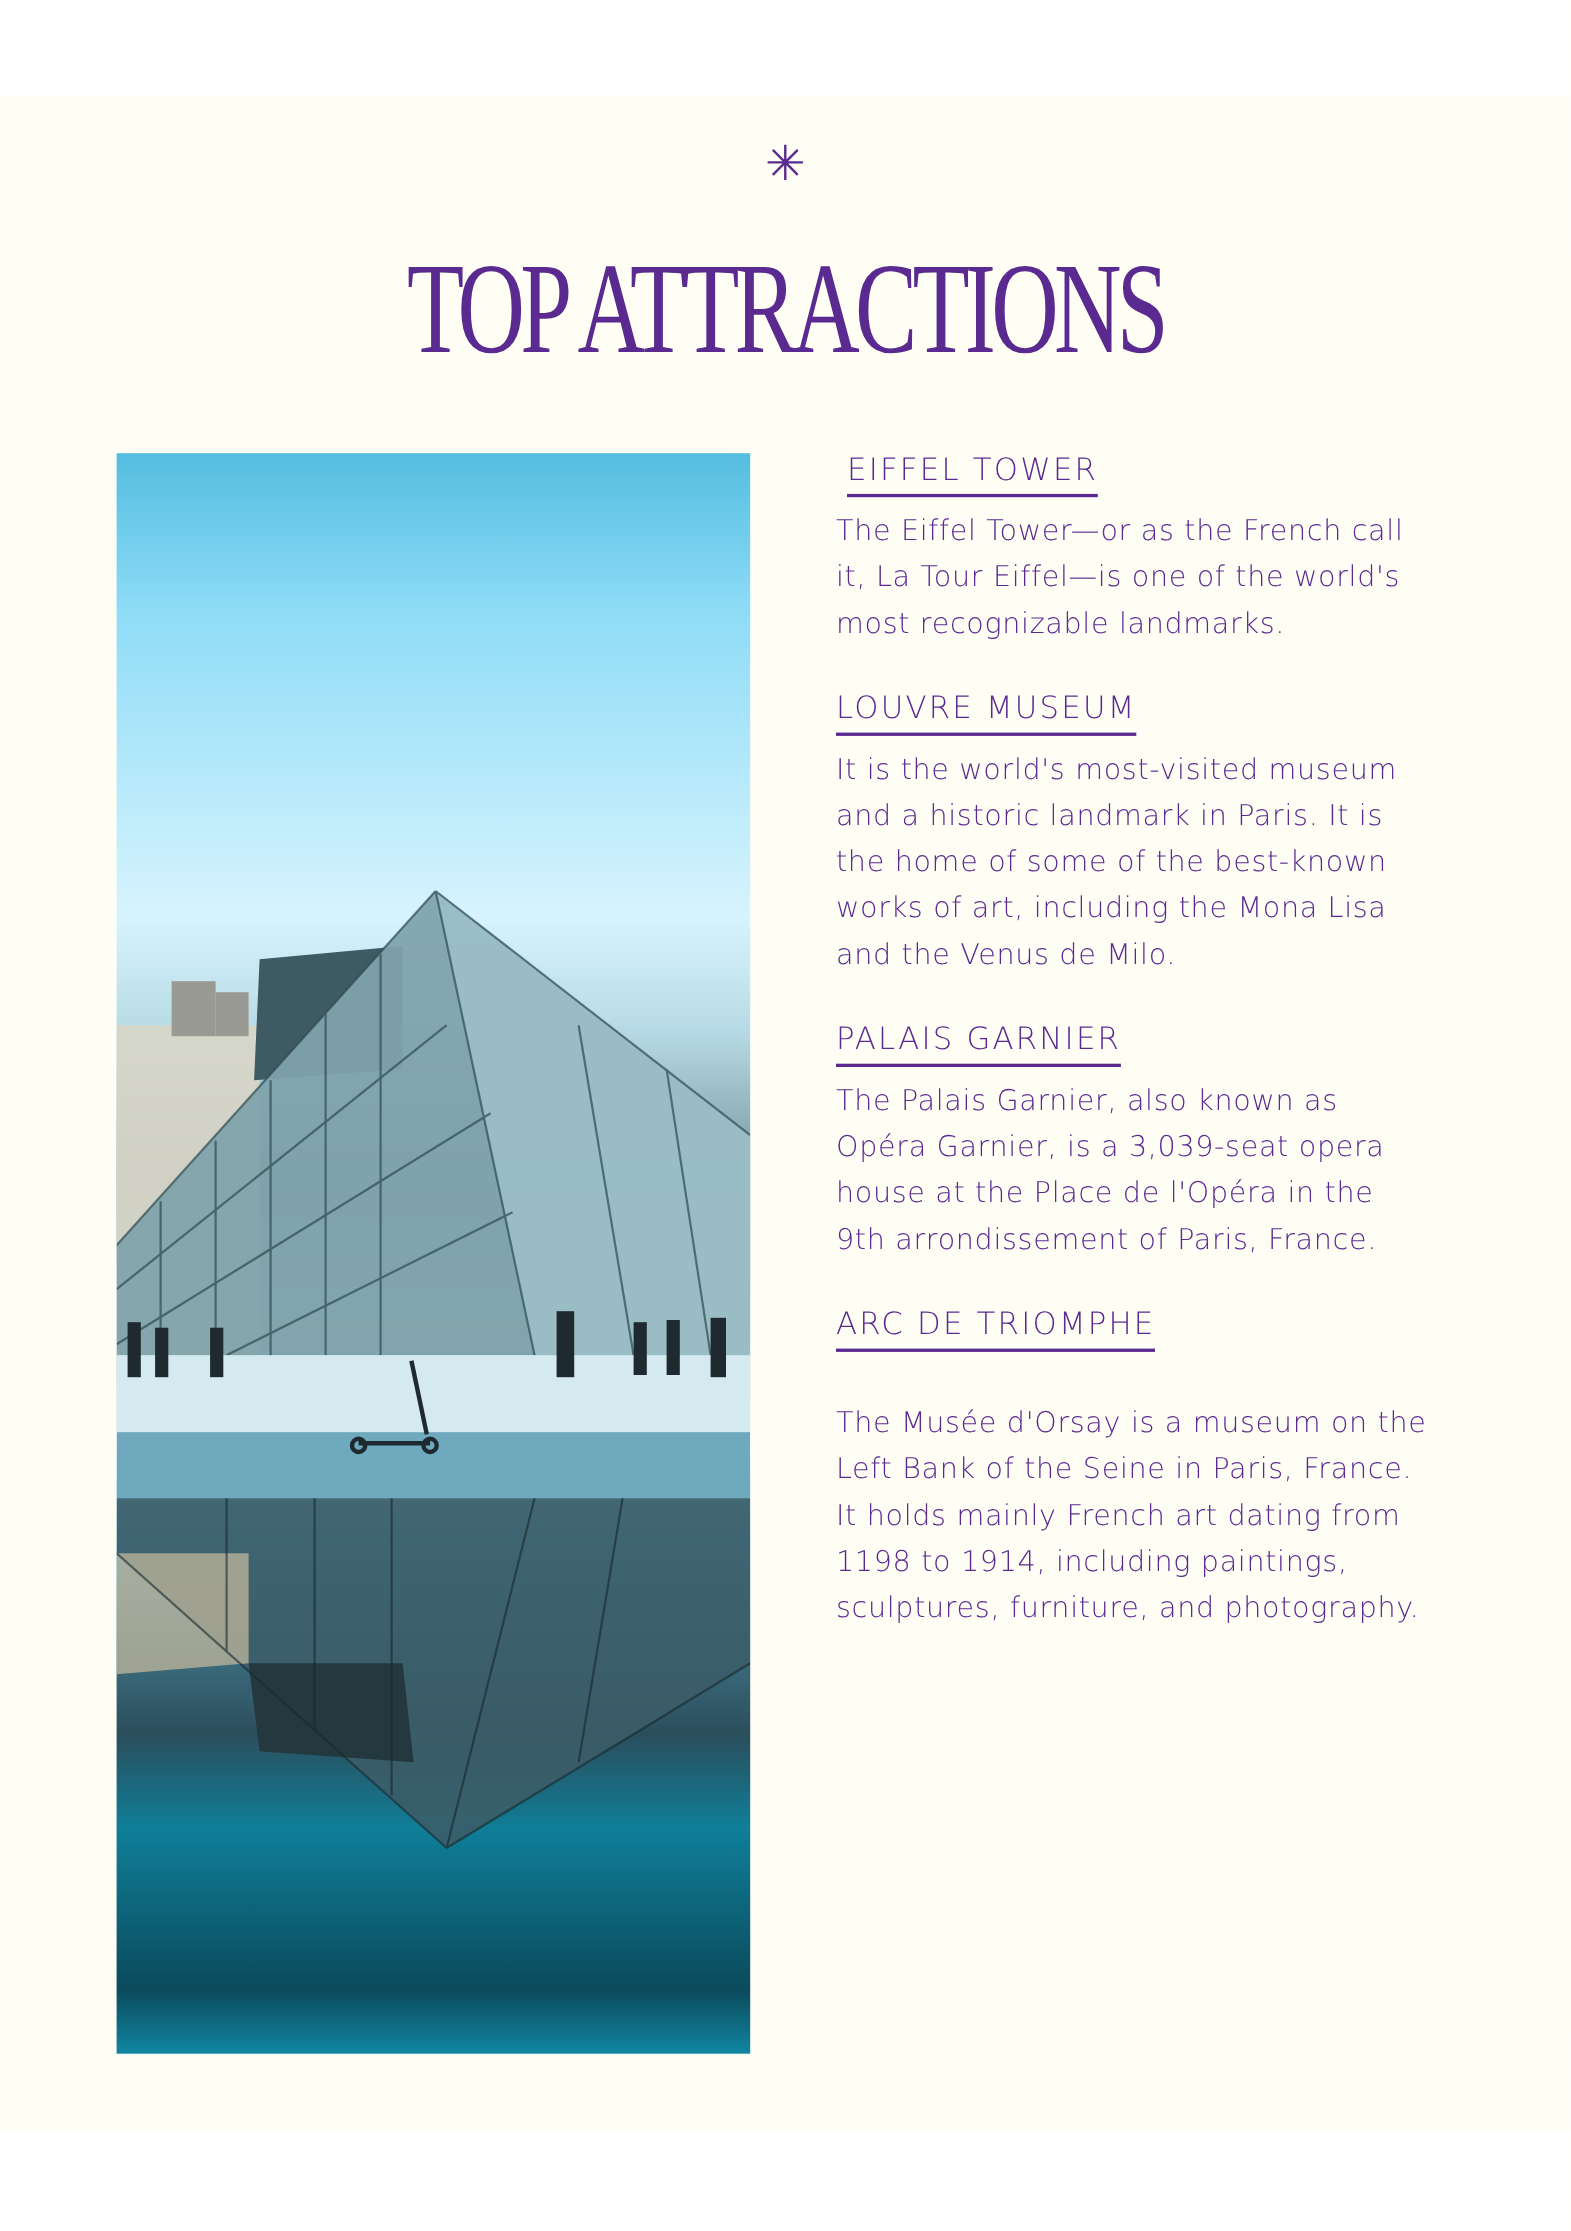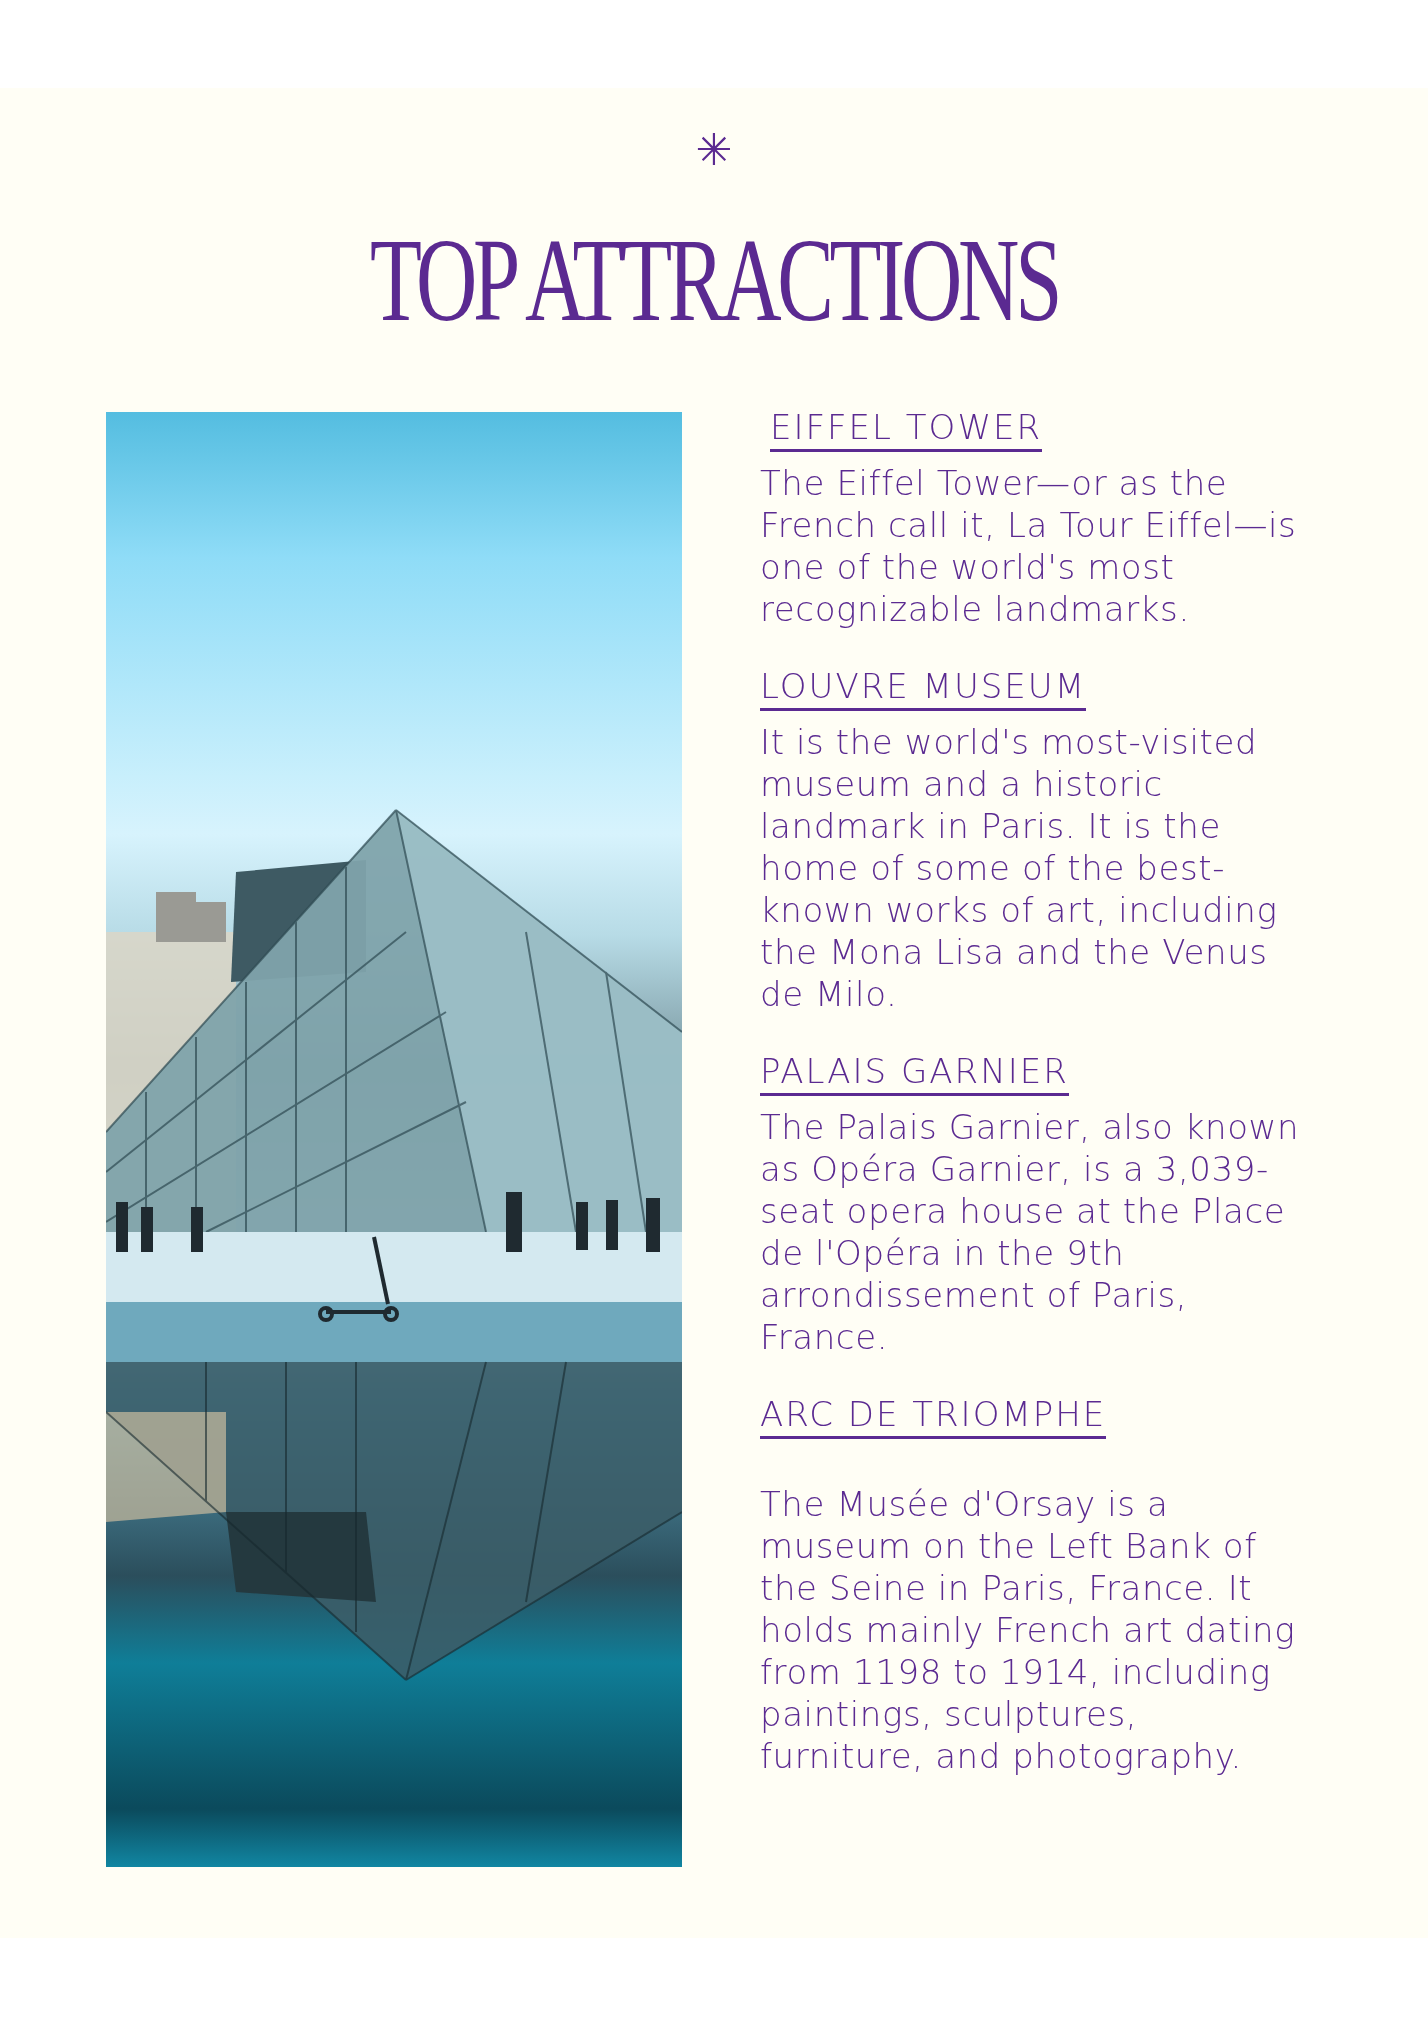--- a/index.html
+++ b/index.html
@@ -57,32 +57,32 @@
     .content {
       position: absolute;
       left: 760px; top: 405px;
       width: 560px;
       color: #5B2A91;
     }
     .item { margin-bottom: 34px; }
     .item-title {
       display: inline-block;
       font-family: "DejaVu Sans", sans-serif;
-      font-size: 34px;
+      font-size: 28px;
       line-height: 44px;
       letter-spacing: 2px;
       font-weight: 300;
       border-bottom: 3px solid #5B2A91;
       padding-bottom: 0px;
       margin-bottom: 10px;
       text-transform: uppercase;
     }
     .item-desc {
       font-family: "DejaVu Sans", sans-serif;
-      font-size: 34px;
+      font-size: 26px;
       line-height: 42px;
       letter-spacing: 0.6px;
       font-weight: 300;
       width: 540px;
     }
     .item:first-child .item-title { margin-left: 10px; }
   </style>
 </head>
 <body>
 

